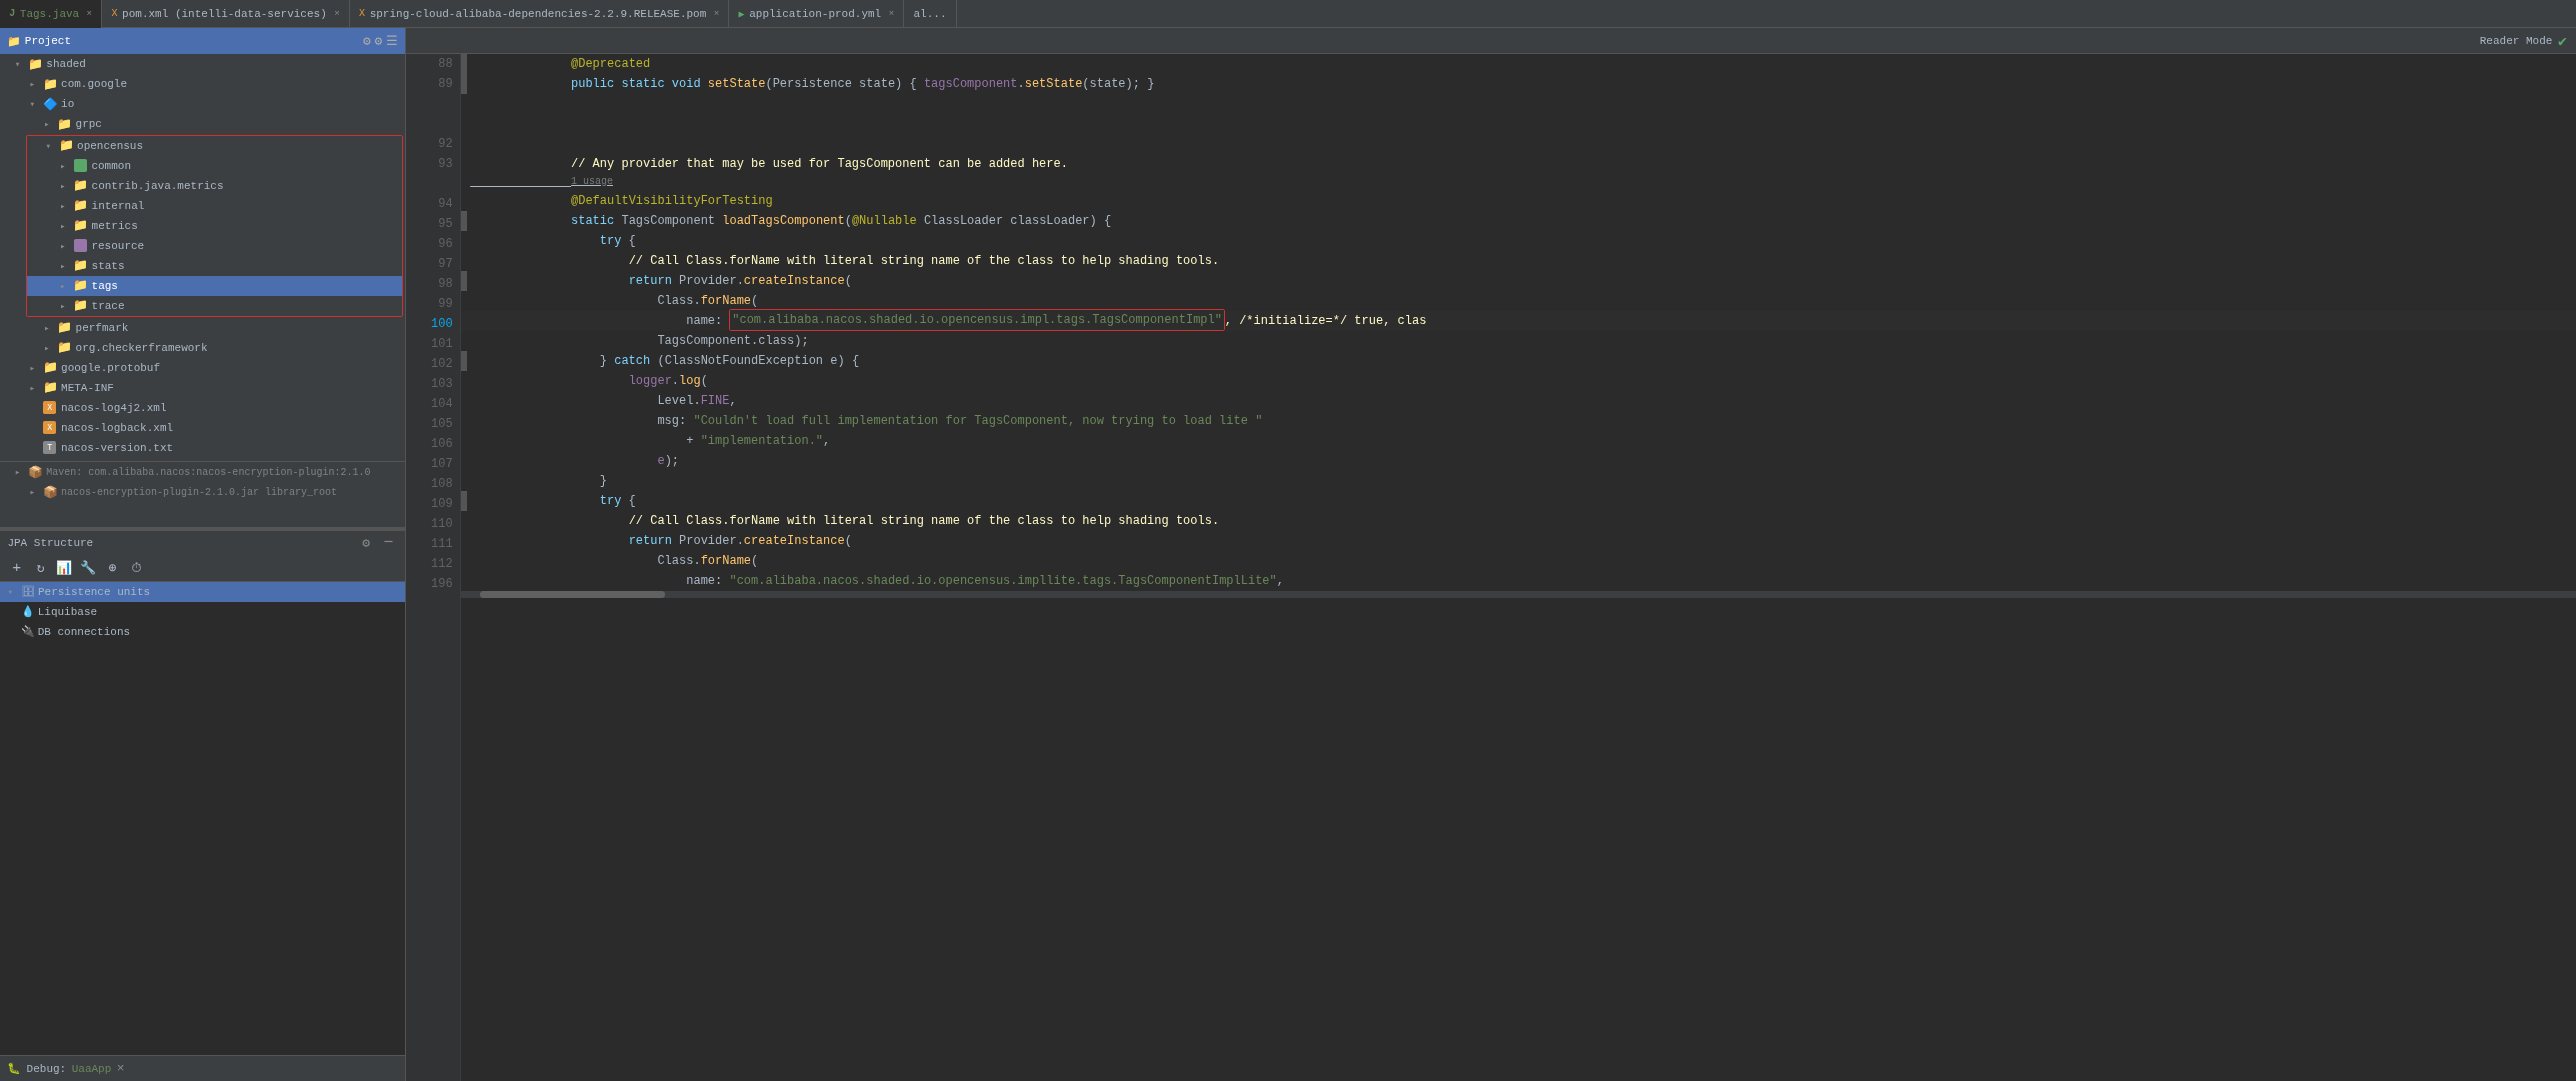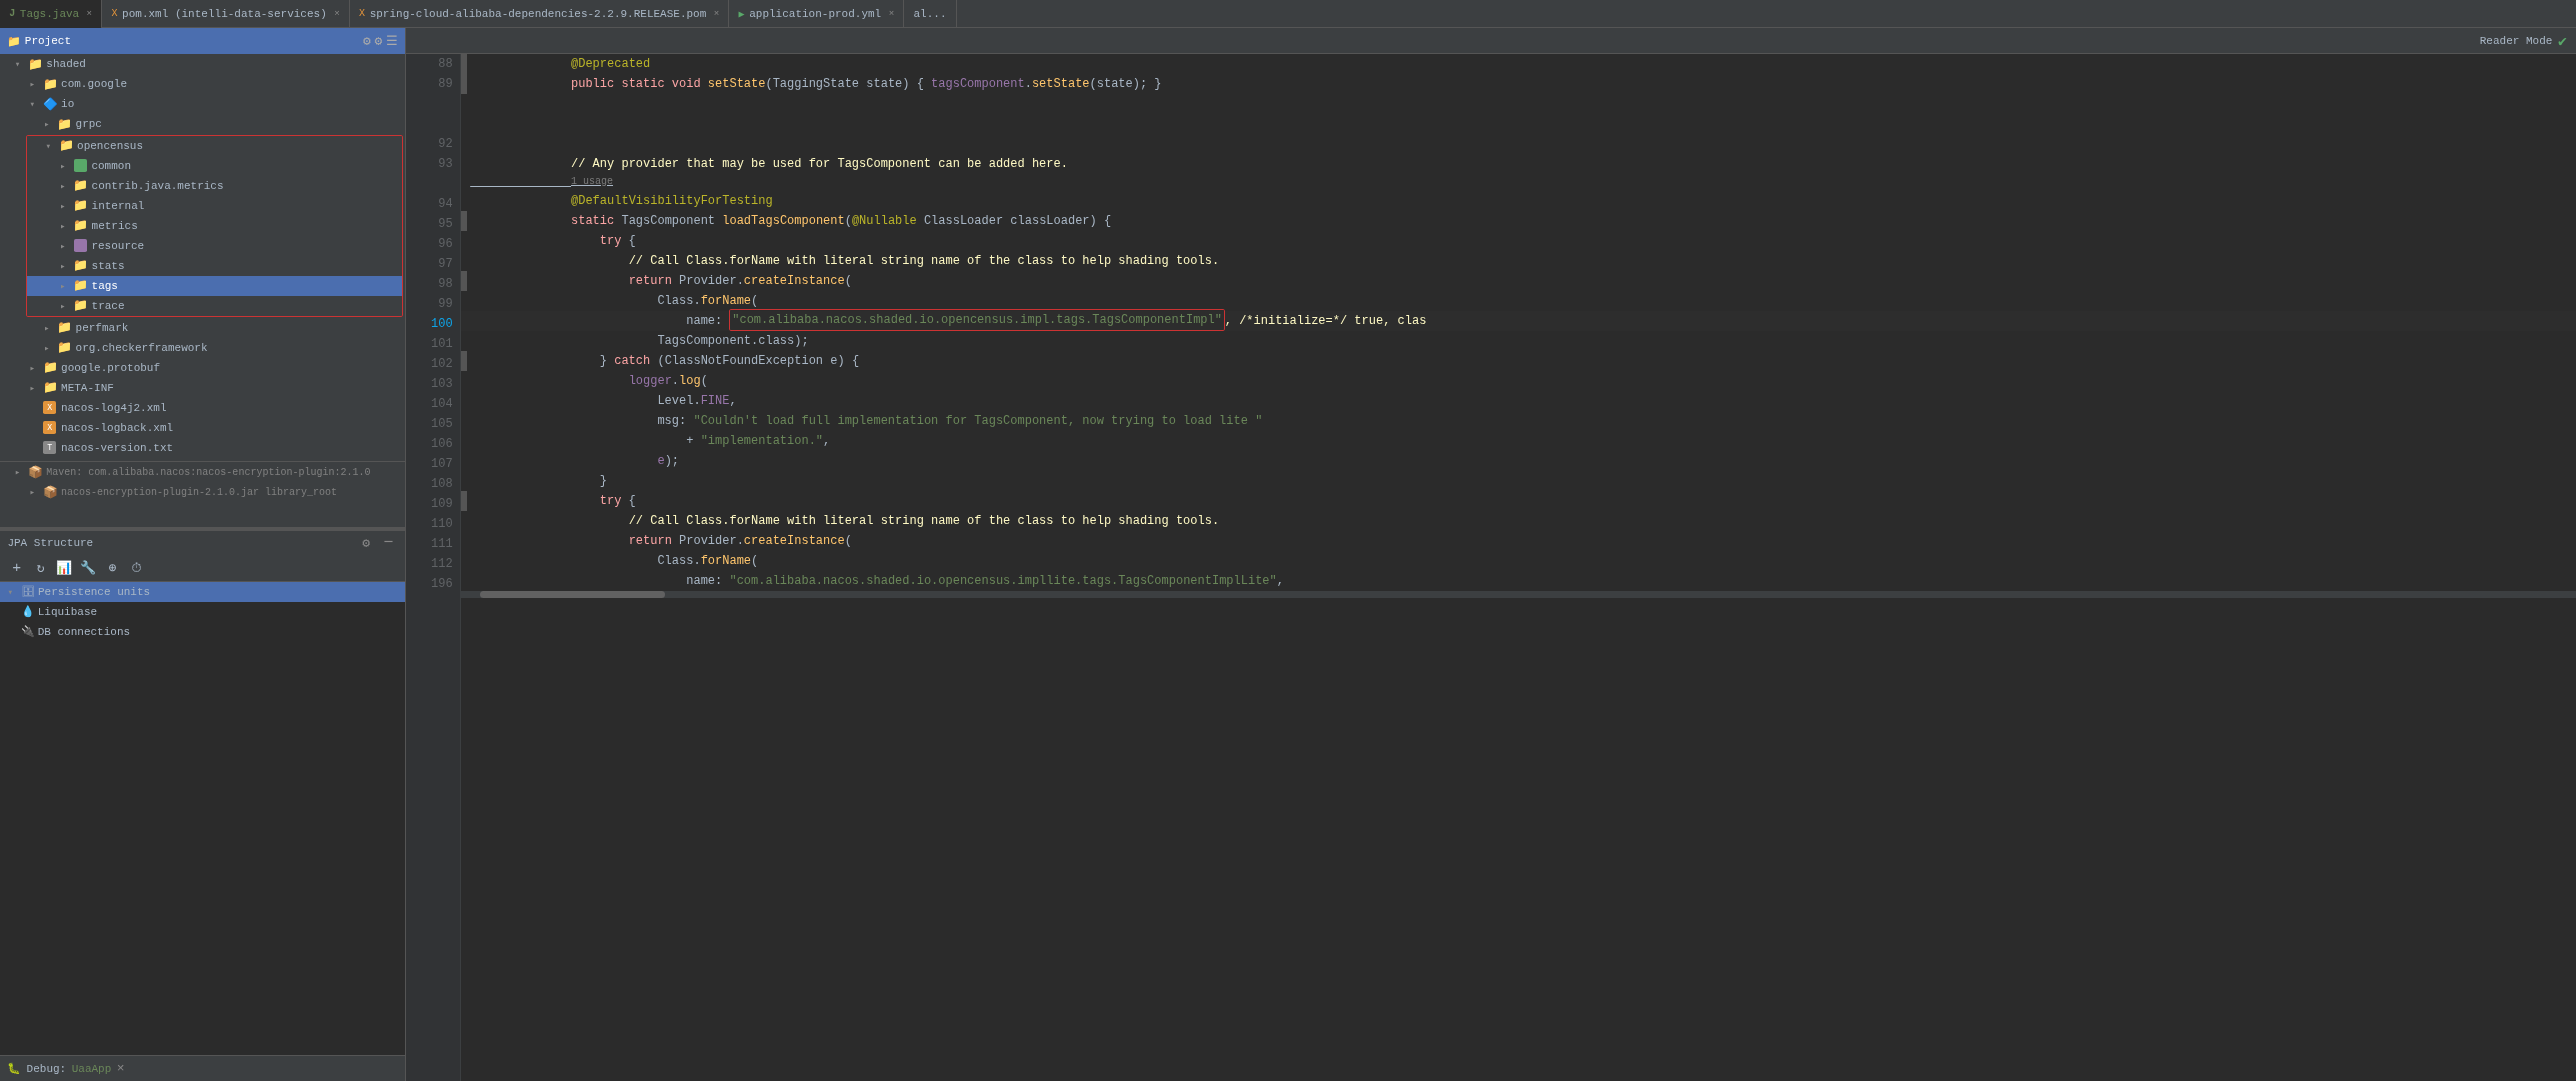--- a/index.html
+++ b/index.html
@@ -193,21 +193,21 @@
       line-height: 20px;
       padding: 0 9.2px;
       white-space: pre;
       font-size: 12px;
       display: flex;
       align-items: flex-end;
       position: relative;
     }
 
     
-    .kw { color: #fca5a5; } 
+    .kw { color: #7dd3fc; } 
     .str { color: #6a8759; } 
     .comment { color: #fef9c3; } 
     .annotation { color: #bbb529; } 
     .type { color: #a9b7c6; } 
     .method { color: #ffc66d; }
     .var { color: #9876aa; }
 
     .sidebar-splitter {
       height: 2.8px;
       background: #555;
@@ -523,21 +523,21 @@
 
       <div class="code-content">
 
         <div class="code-line">
           <span style="position:absolute; left:0; top:0; width:5.5px; height:20px; background:#555;"></span>
           &nbsp;&nbsp;&nbsp;&nbsp;<span class="annotation">@Deprecated</span>
         </div>
 
         <div class="code-line">
           <span style="position:absolute; left:0; top:0; width:5.5px; height:20px; background:#555; cursor:pointer;"></span>
-          &nbsp;&nbsp;&nbsp;&nbsp;<span class="kw">public static void </span><span class="method">setState</span><span>(</span><span class="type">TaggingState</span><span> state) { </span><span class="var">tagsComponent</span><span>.</span><span class="method">setState</span><span>(state); }</span>
+          &nbsp;&nbsp;&nbsp;&nbsp;<span class="kw">public static void </span><span class="method">setState</span><span>(</span><span class="type">Persistence</span><span> state) { </span><span class="var">tagsComponent</span><span>.</span><span class="method">setState</span><span>(state); }</span>
         </div>
 
         <div class="code-line">&nbsp;</div>
         <div class="code-line">&nbsp;</div>
 
         <div class="code-line">&nbsp;</div>
 
         <div class="code-line">
           &nbsp;&nbsp;&nbsp;&nbsp;<span class="comment">// Any provider that may be used for TagsComponent can be added here.</span>
         </div>

